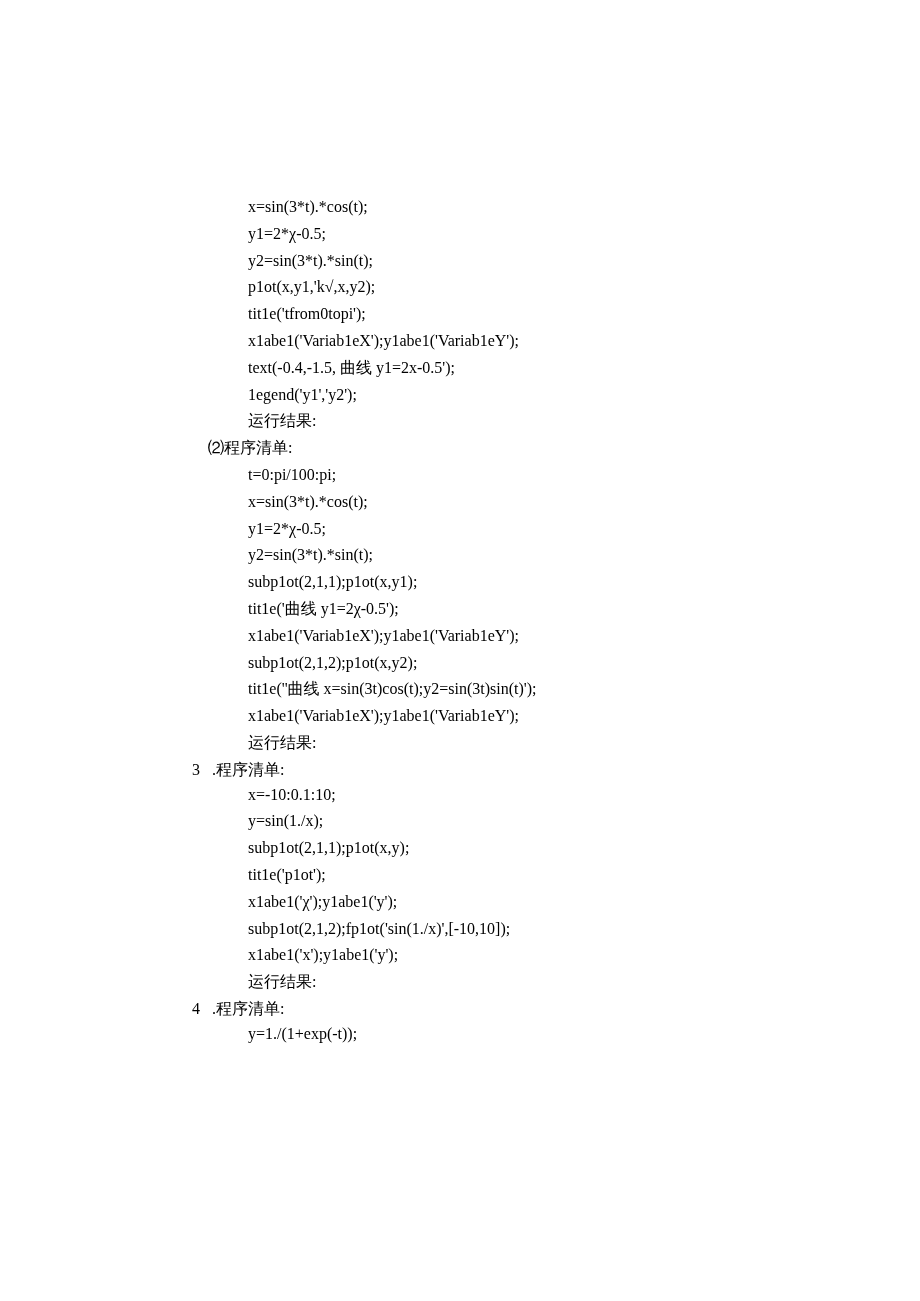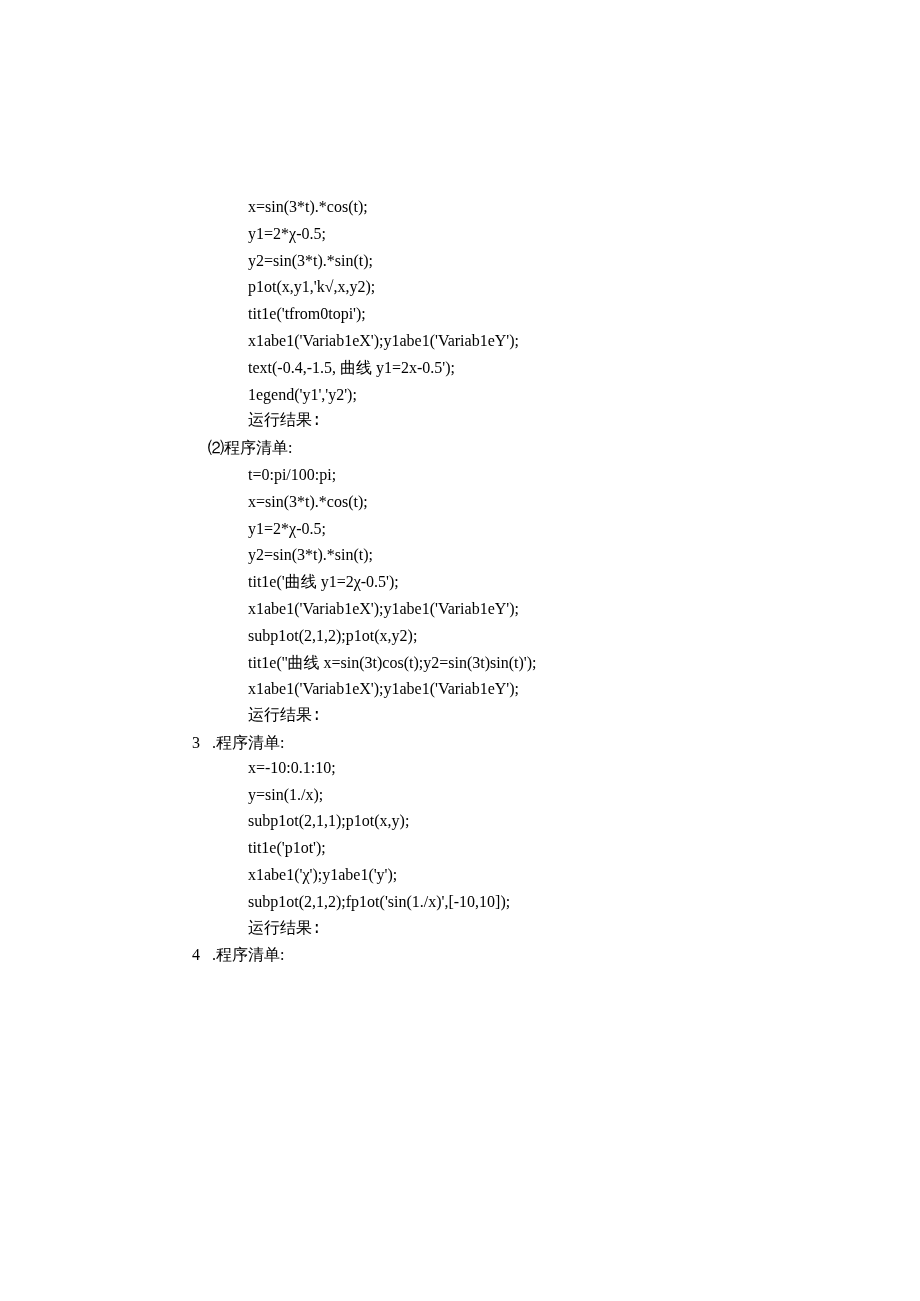--- a/index.html
+++ b/index.html
@@ -30,21 +30,20 @@
   }
   p {
     margin: 0 0 2px 0;
     white-space: nowrap;
   }
   .wrap {
     white-space: normal;
   }
   .result-label {
     padding-left: 68px;
-    font-family: Liberation Mono, monospace;
   }
   .section-row {
     display: flex;
     gap: 12px;
     padding-left: 12px;
   }
 </style>
 </head>
 <body>
 
@@ -58,37 +57,40 @@
   <p class="indent-1">x1abe1('Variab1eX');y1abe1('Variab1eY');</p>
   <p class="indent-1">text(-0.4,-1.5,   曲线 y1=2x-0.5');</p>
   <p class="indent-1">1egend('y1','y2');</p>
   <p class="result-label">运行结果:</p>
 
   <p class="section-head">⑵程序清单:</p>
   <p class="indent-1">t=0:pi/100:pi;</p>
   <p class="indent-1">x=sin(3*t).*cos(t);</p>
   <p class="indent-1">y1=2*χ-0.5;</p>
   <p class="indent-1">y2=sin(3*t).*sin(t);</p>
+  <p class="indent-1">subp1ot(2,1,1);p1ot(x,y1);</p>
   <p class="indent-1">tit1e('曲线 y1=2χ-0.5');</p>
   <p class="indent-1">x1abe1('Variab1eX');y1abe1('Variab1eY');</p>
   <p class="indent-1">subp1ot(2,1,2);p1ot(x,y2);</p>
   <p class="indent-1">tit1e(''曲线 x=sin(3t)cos(t);y2=sin(3t)sin(t)');</p>
   <p class="indent-1">x1abe1('Variab1eX');y1abe1('Variab1eY');</p>
   <p class="result-label">运行结果:</p>
 
   <div class="section-row">
     <span>3</span>
     <span>.程序清单:</span>
   </div>
   <p class="indent-1">x=-10:0.1:10;</p>
   <p class="indent-1">y=sin(1./x);</p>
   <p class="indent-1">subp1ot(2,1,1);p1ot(x,y);</p>
   <p class="indent-1">tit1e('p1ot');</p>
   <p class="indent-1">x1abe1('χ');y1abe1('y');</p>
   <p class="indent-1">subp1ot(2,1,2);fp1ot('sin(1./x)',[-10,10]);</p>
+  <p class="indent-1">x1abe1('x');y1abe1('y');</p>
   <p class="result-label">运行结果:</p>
 
   <div class="section-row">
     <span>4</span>
     <span>.程序清单:</span>
   </div>
+  <p class="indent-1">y=1./(1+exp(-t));</p>
 
 </div>
 
 </body></html>

